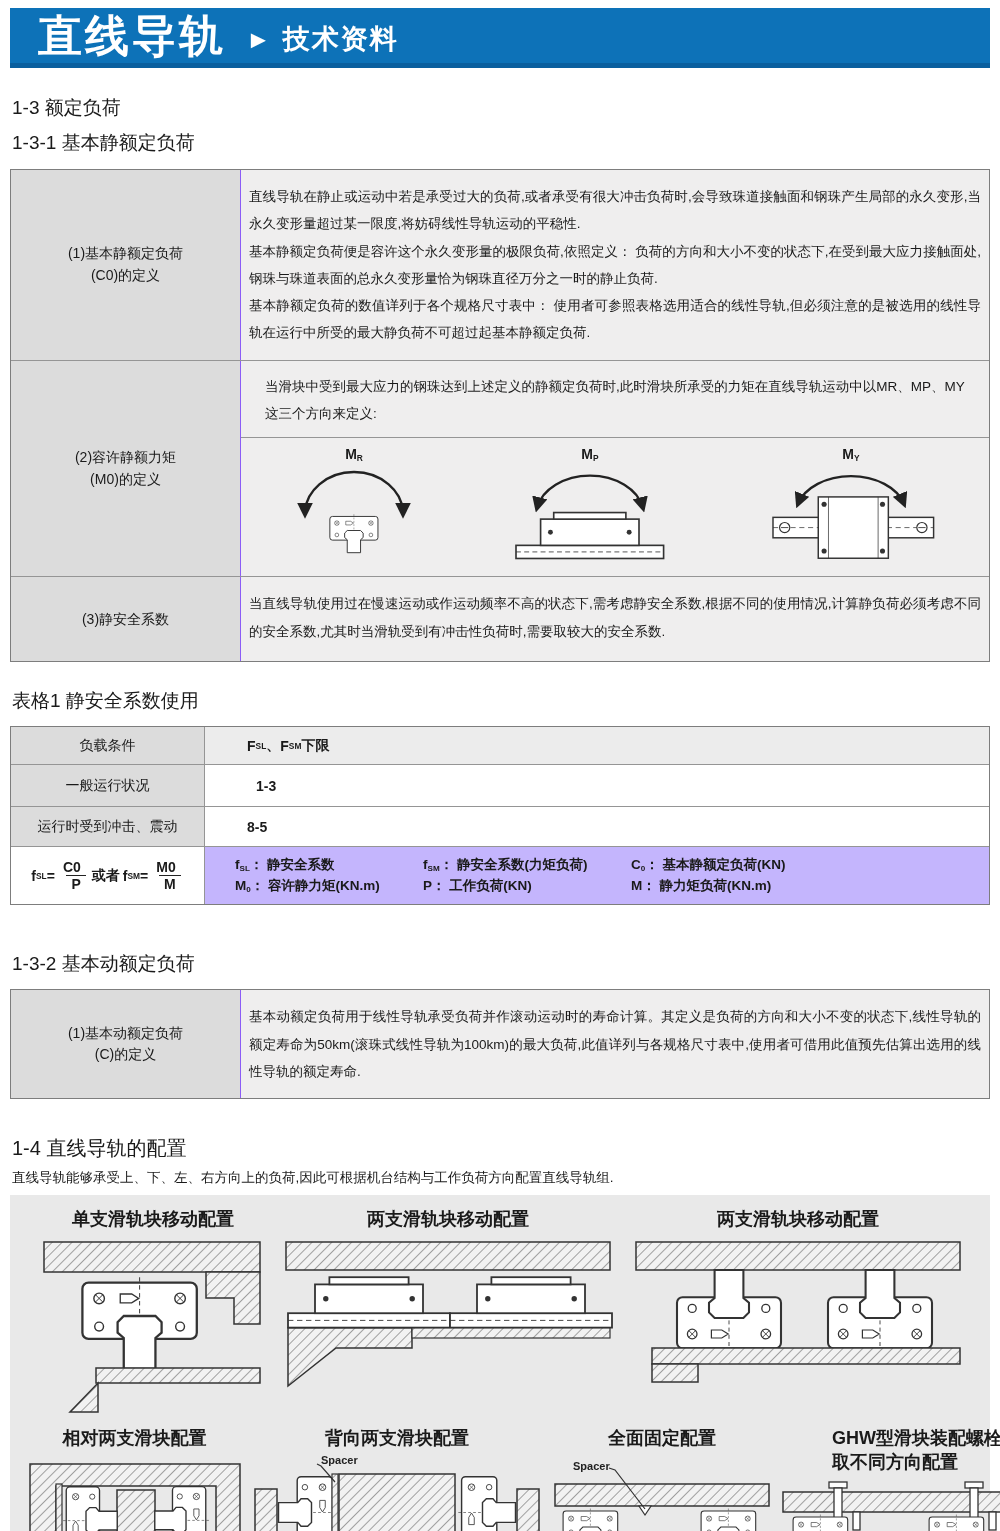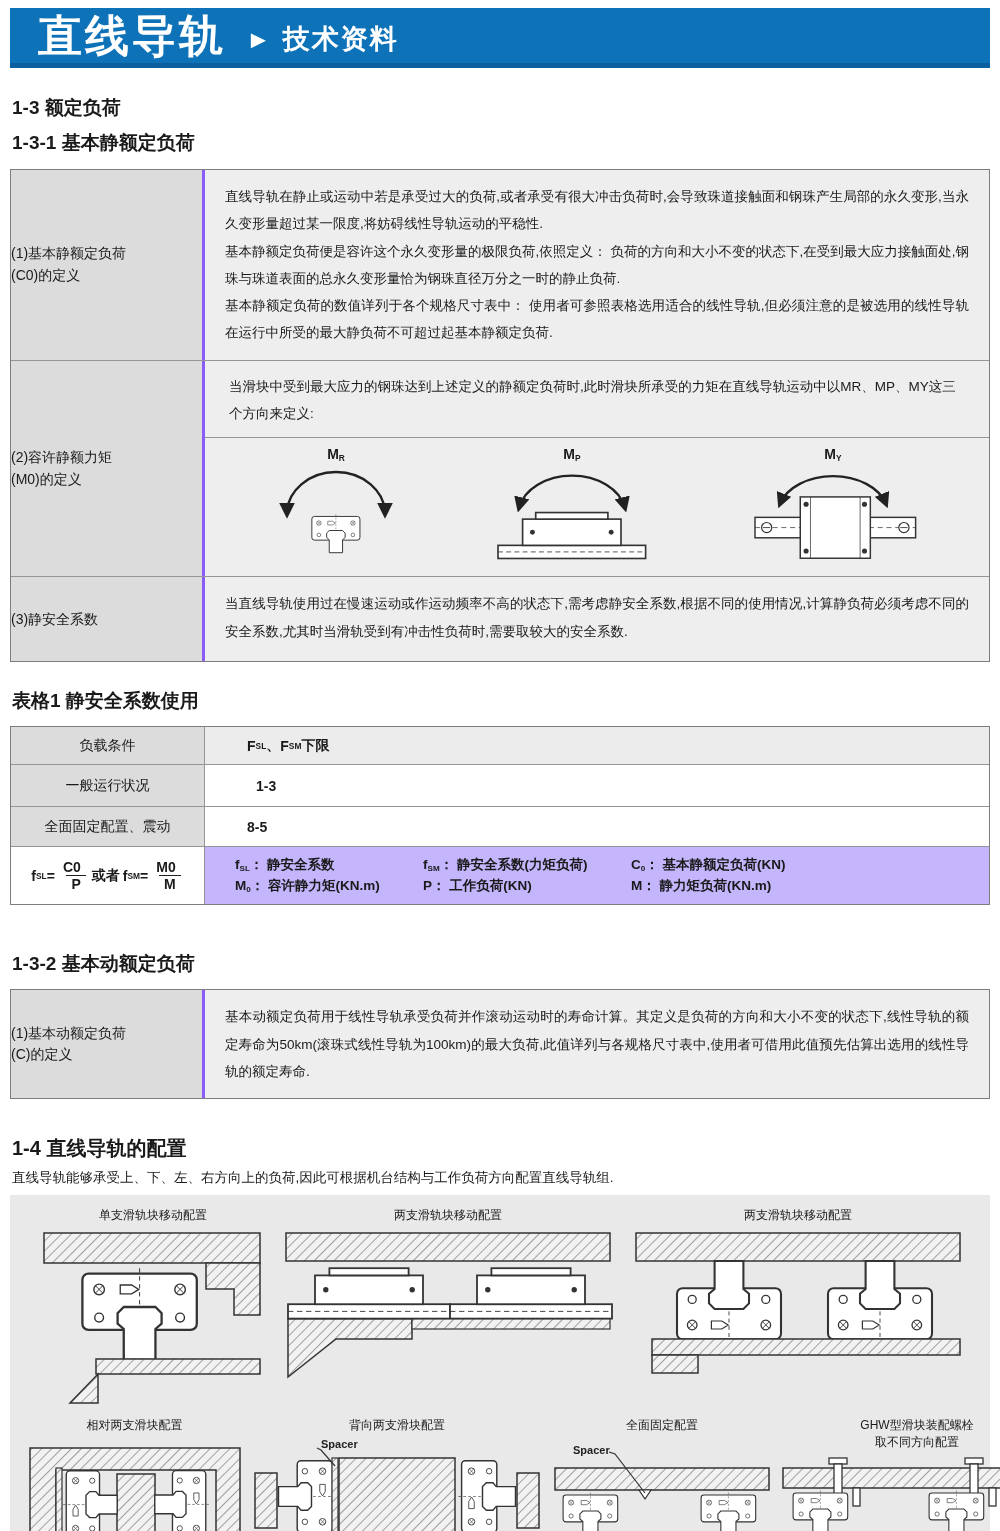--- a/index.html
+++ b/index.html
@@ -12,36 +12,36 @@
   }
   
   .banner {
     height: 60px; background: #0d72b8; display: flex; align-items: center;
     padding-left: 28px; border-bottom: 5px solid #0a5f9e;
   }
   .banner-title { font-size: 44px; font-weight: 900; color: #fff; letter-spacing: 3px; line-height: 1; }
   .banner-arrow { color: #fff; font-size: 25px; margin: 8px 12px 0 20px; line-height: 1; }
   .banner-sub { font-size: 27px; font-weight: 800; color: #fff; letter-spacing: 2px; margin-top: 8px; line-height: 1; }
   
-  .h-sec { font-size: 19px; font-weight: 700; margin: 0 0 0 2px; }
+  .h-sec { font-size: 19px; font-weight: 400; margin: 0 0 0 2px; }
   .h-s13  { margin-top: 27px; }
   .h-s131 { margin-top: 9px; margin-bottom: 13px; }
   .h-tbl1 { margin-top: 26px; margin-bottom: 12px; }
   .h-s132 { margin-top: 46px; margin-bottom: 12px; }
   .h-s14  { margin-top: 36px; margin-bottom: 7px; font-size: 20px; }
   
   .tbl { border: 1px solid #7d7d7d; }
   .trow { display: flex; }
   .trow + .trow { border-top: 1px solid #959595; }
   .tlabel {
-    width: 194px; flex-shrink: 0; background: #dcdcdc; border-right: 3px solid #8b5cf6;
-    display: flex; flex-direction: column; justify-content: center; align-items: flex-start;
+    width: 230px; flex-shrink: 0; background: #dcdcdc; border-right: 1px solid #8b5cf6;
+    display: flex; flex-direction: column; justify-content: center; align-items: center;
     text-align: center; font-size: 14px; line-height: 1.55;
   }
-  .tcontent { flex: 1; background: #efeeee; padding: 13px 20px; font-size: 13.5px; line-height: 2.02; }
+  .tcontent { flex: 1; background: #efeeee; padding: 13px 8px; font-size: 13.5px; line-height: 2.02; }
   .tcontent p { margin: 0; text-align: justify; }
   .tcontent-nopad { flex: 1; background: #efeeee; padding: 0; }
   .mtext { padding: 12px 24px 10px; font-size: 13.5px; line-height: 2.02; }
   .mfigs { border-top: 1px solid #959595; display: flex; justify-content: center; gap: 86px; padding: 8px 0 12px; }
   .mfig { display: flex; flex-direction: column; align-items: center; }
   .mlabel { font-size: 14px; font-weight: 700; margin-bottom: 1px; }
   .sb { font-size: 0.6em; vertical-align: -0.28em; letter-spacing: 0; }
   
   .srow { display: flex; min-height: 37px; }
   .srow + .srow { border-top: 1px solid #959595; }
@@ -61,21 +61,21 @@
   .frac .num { padding: 0 5px; }
   .defs-grid { flex: 1; background: #c4b5fd; display: grid; grid-template-columns: 188px 208px 1fr;
     align-content: center; row-gap: 3px; padding: 7px 0 7px 30px; font-size: 13.5px; font-weight: 700; }
   
   .s14-desc { font-size: 13.5px; margin: 0 0 8px 2px; }
   .panel { background: #e9e9e9; padding: 12px 8px 8px; }
   .fig-row { display: flex; justify-content: space-between; align-items: flex-start; }
   .fig-row1 { padding: 0 14px 0 20px; }
   .fig-row2 { margin-top: 10px; padding: 0 4px; }
   .fig { display: flex; flex-direction: column; align-items: center; }
-  .fig-title { font-size: 12px; font-weight: 400; text-align: center; line-height: 1.35; margin-bottom: 4px; }
+  .fig-title { font-size: 18px; font-weight: 700; line-height: 1.35; margin-bottom: 4px; }
   svg { display: block; }
 </style>
 </head>
 <body>
 
 <svg width="0" height="0" style="position:absolute" aria-hidden="true">
   <defs>
     <pattern id="hatch" patternUnits="userSpaceOnUse" width="7" height="7" patternTransform="rotate(45)">
       <rect width="7" height="7" fill="#f2f2f2"></rect>
       <line x1="0" y1="0" x2="0" y2="7" stroke="#5c5c5c" stroke-width="1.1"></line>
@@ -204,21 +204,21 @@
           <span>F</span>
           <span class="sb">SM</span>
           <span>下限</span>
       </div>
     </div>
     <div class="srow srow-r2">
       <div class="scol1">一般运行状况</div>
       <div class="scol2">1-3</div>
     </div>
     <div class="srow srow-r3">
-      <div class="scol1">全面固定配置、震动</div>
+      <div class="scol1">运行时受到冲击、震动</div>
       <div class="scol2">8-5</div>
     </div>
     <div class="srow srow-formula">
       <div class="fcell">
         <span>f</span>
           <span class="sb">SL</span>
           <span>=</span>
         <span class="frac">
             <span class="num">C0</span>
             <span class="den">P</span>

